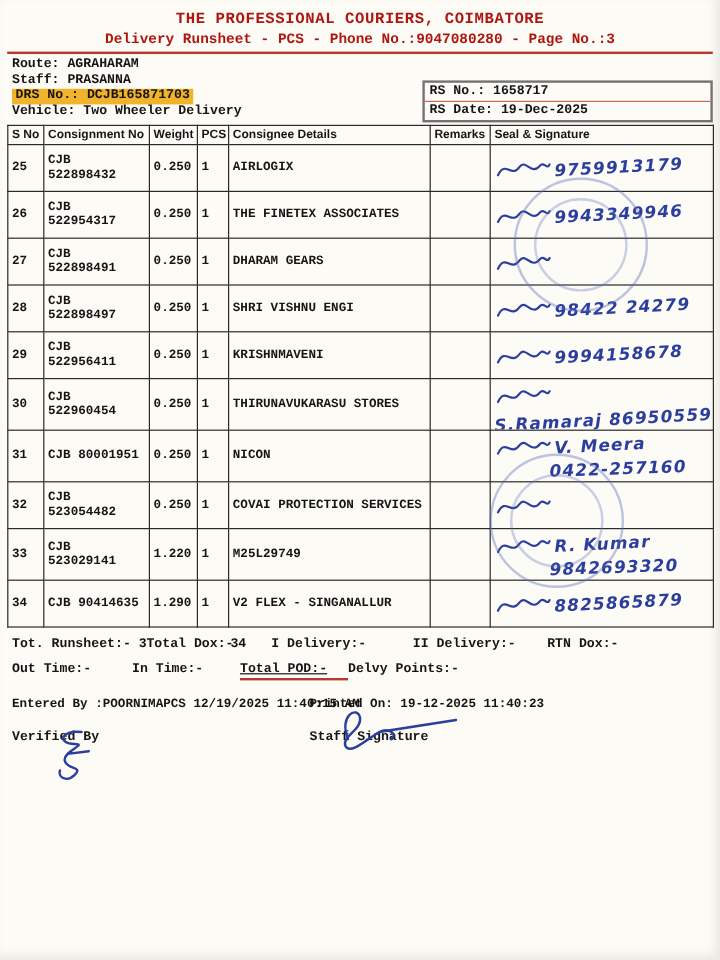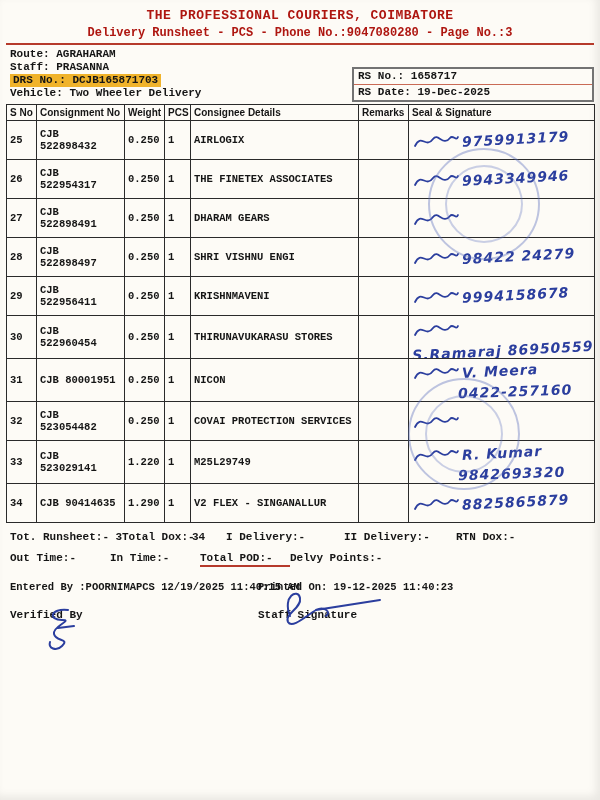--- a/index.html
+++ b/index.html
@@ -63,21 +63,21 @@
     content:""; position:absolute; left:15px; top:15px; right:15px; bottom:15px;
     border:2px solid rgba(93,113,190,0.32); border-radius:50%;
   }
   .stamp-1 { left:428px; top:148px; }
   .stamp-2 { left:408px; top:378px; }
 
   .summary { margin:8px 10px 0; font-size:11px; font-weight:bold; }
   .sum-row { display:flex; white-space:nowrap; margin-bottom:9px; }
   .w108{width:112px;} .w70{width:70px;text-align:right;} .w32{width:34px;} .w118{width:118px;}
   .w112{width:112px;} .w100{width:100px;} .w90{width:90px;}
-  .red-mark { border-bottom:2px solid #b63a2b; padding-bottom:1px; }
+  .red-mark { border-bottom:2px solid #b63a2b; padding-bottom:1px;text-decoration:underline; }
   .meta-row { display:flex; white-space:nowrap; margin-top:14px; font-size:10.5px; font-weight:bold; }
   .meta-row .left-col { width:248px; }
   .labels-row { display:flex; margin-top:16px; font-size:11px; font-weight:bold; }
   .labels-row .left-col { width:248px; }
 
   .big-sig { position:absolute; pointer-events:none; }
   .sig-staff { left:272px; top:586px; }
   .sig-verified { left:34px; top:604px; }
 </style>
 </head>

